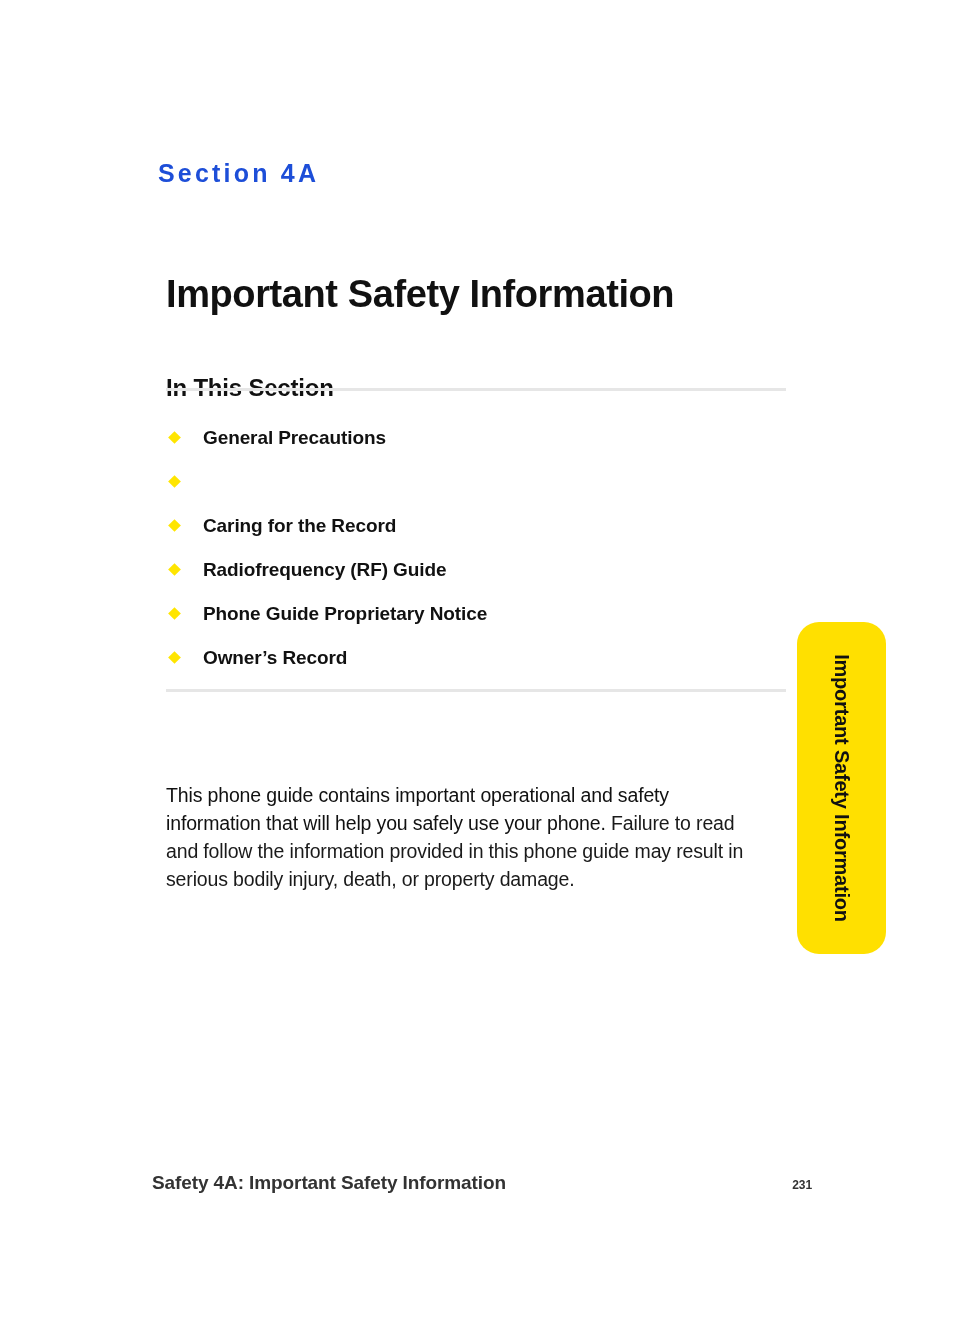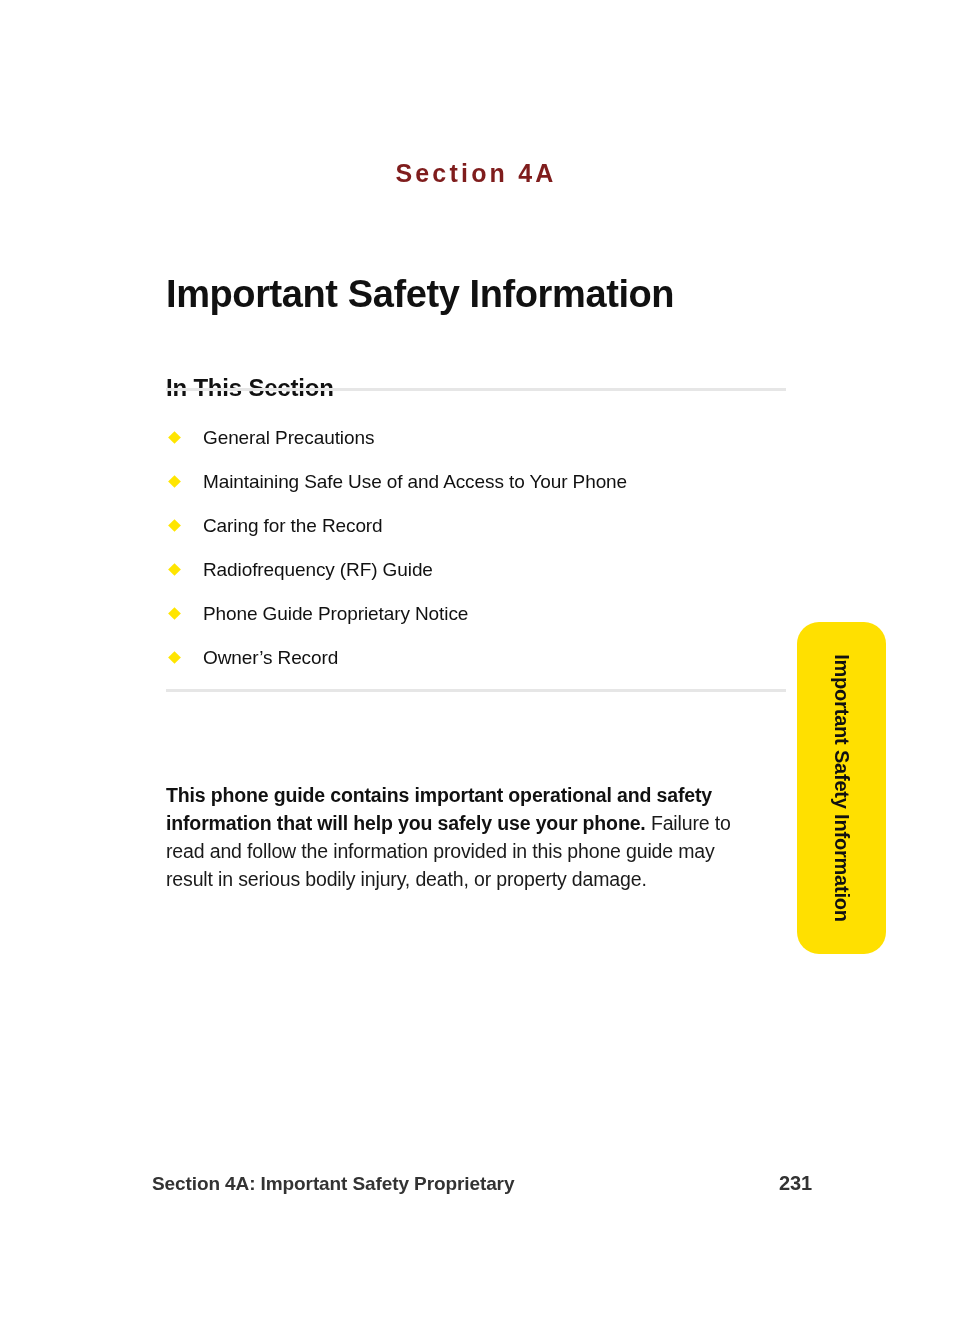--- a/index.html
+++ b/index.html
@@ -15,28 +15,28 @@
     position: relative;
     width: 954px;
     height: 1336px;
     background: #ffffff;
     overflow: hidden;
   }
 
   
   .section-eyebrow {
     position: absolute;
-    left: 166px;
+    left: 158px;
     top: 160px;
     width: 620px;
-    text-align: center;
+    text-align: left;
     font-size: 25px;
     font-weight: bold;
     letter-spacing: 3.2px;
-    color: #7f1d1d;
+    color: #1d4ed8;
     line-height: 1.1;
   }
 
   
   .page-title {
     position: absolute;
     left: 166px;
     top: 248px;
     font-size: 38px;
     font-weight: bold;
@@ -91,39 +91,39 @@
     left: 4px;
     top: 50%;
     width: 9px;
     height: 9px;
     margin-top: -5px;
     background: #ffe500;
     transform: rotate(45deg);
   }
   .toc-label {
     font-size: 19px;
-    font-weight: normal;
+    font-weight: bold;
     color: #111111;
     letter-spacing: -0.1px;
     white-space: nowrap;
   }
 
   
   .body-para {
     position: absolute;
     left: 166px;
     top: 761px;
     width: 590px;
     font-size: 19.5px;
     color: #1a1a1a;
     line-height: 28px;
     letter-spacing: -0.15px;
   }
   .body-para .lead {
-    font-weight: bold;
+    font-weight: normal;
     color: #111111;
   }
 
   
   .side-tab {
     position: absolute;
     left: 797px;
     top: 622px;
     width: 89px;
     height: 332px;
@@ -156,21 +156,21 @@
     width: 660px;
     display: flex;
     align-items: baseline;
     justify-content: space-between;
     font-size: 19px;
     font-weight: bold;
     color: #333333;
     letter-spacing: -0.1px;
   }
   .footer-page {
-    font-size: 20px;
+    font-size: 12px;
     text-align: right;
   }
 </style>
 </head>
 <body>
 
 <div class="page">
 
   <div class="section-eyebrow">Section 4A</div>
 
@@ -180,21 +180,20 @@
 
   <div class="rule rule-top"></div>
 
   <ul class="toc">
     <li class="toc-item">
       <span class="toc-bullet"></span>
       <span class="toc-label">General Precautions</span>
     </li>
     <li class="toc-item">
       <span class="toc-bullet"></span>
-      <span class="toc-label">Maintaining Safe Use of and Access to Your Phone</span>
     </li>
     <li class="toc-item">
       <span class="toc-bullet"></span>
       <span class="toc-label">Caring for the Record</span>
     </li>
     <li class="toc-item">
       <span class="toc-bullet"></span>
       <span class="toc-label">Radiofrequency (RF) Guide</span>
     </li>
     <li class="toc-item">
@@ -209,17 +208,17 @@
 
   <div class="rule rule-bottom"></div>
 
   <p class="body-para"><span class="lead">This phone guide contains important operational and safety information that will help you safely use your phone.</span><span> Failure to read and follow the information provided in this phone guide may result in serious bodily injury, death, or property damage.</span></p>
 
   <div class="side-tab">
     <div class="side-tab-label">Important Safety Information</div>
   </div>
 
   <div class="footer">
-    <span>Section 4A: Important Safety Proprietary</span>
+    <span>Safety 4A: Important Safety Information</span>
     <span class="footer-page">231</span>
   </div>
 
 </div>
 
 </body></html>

